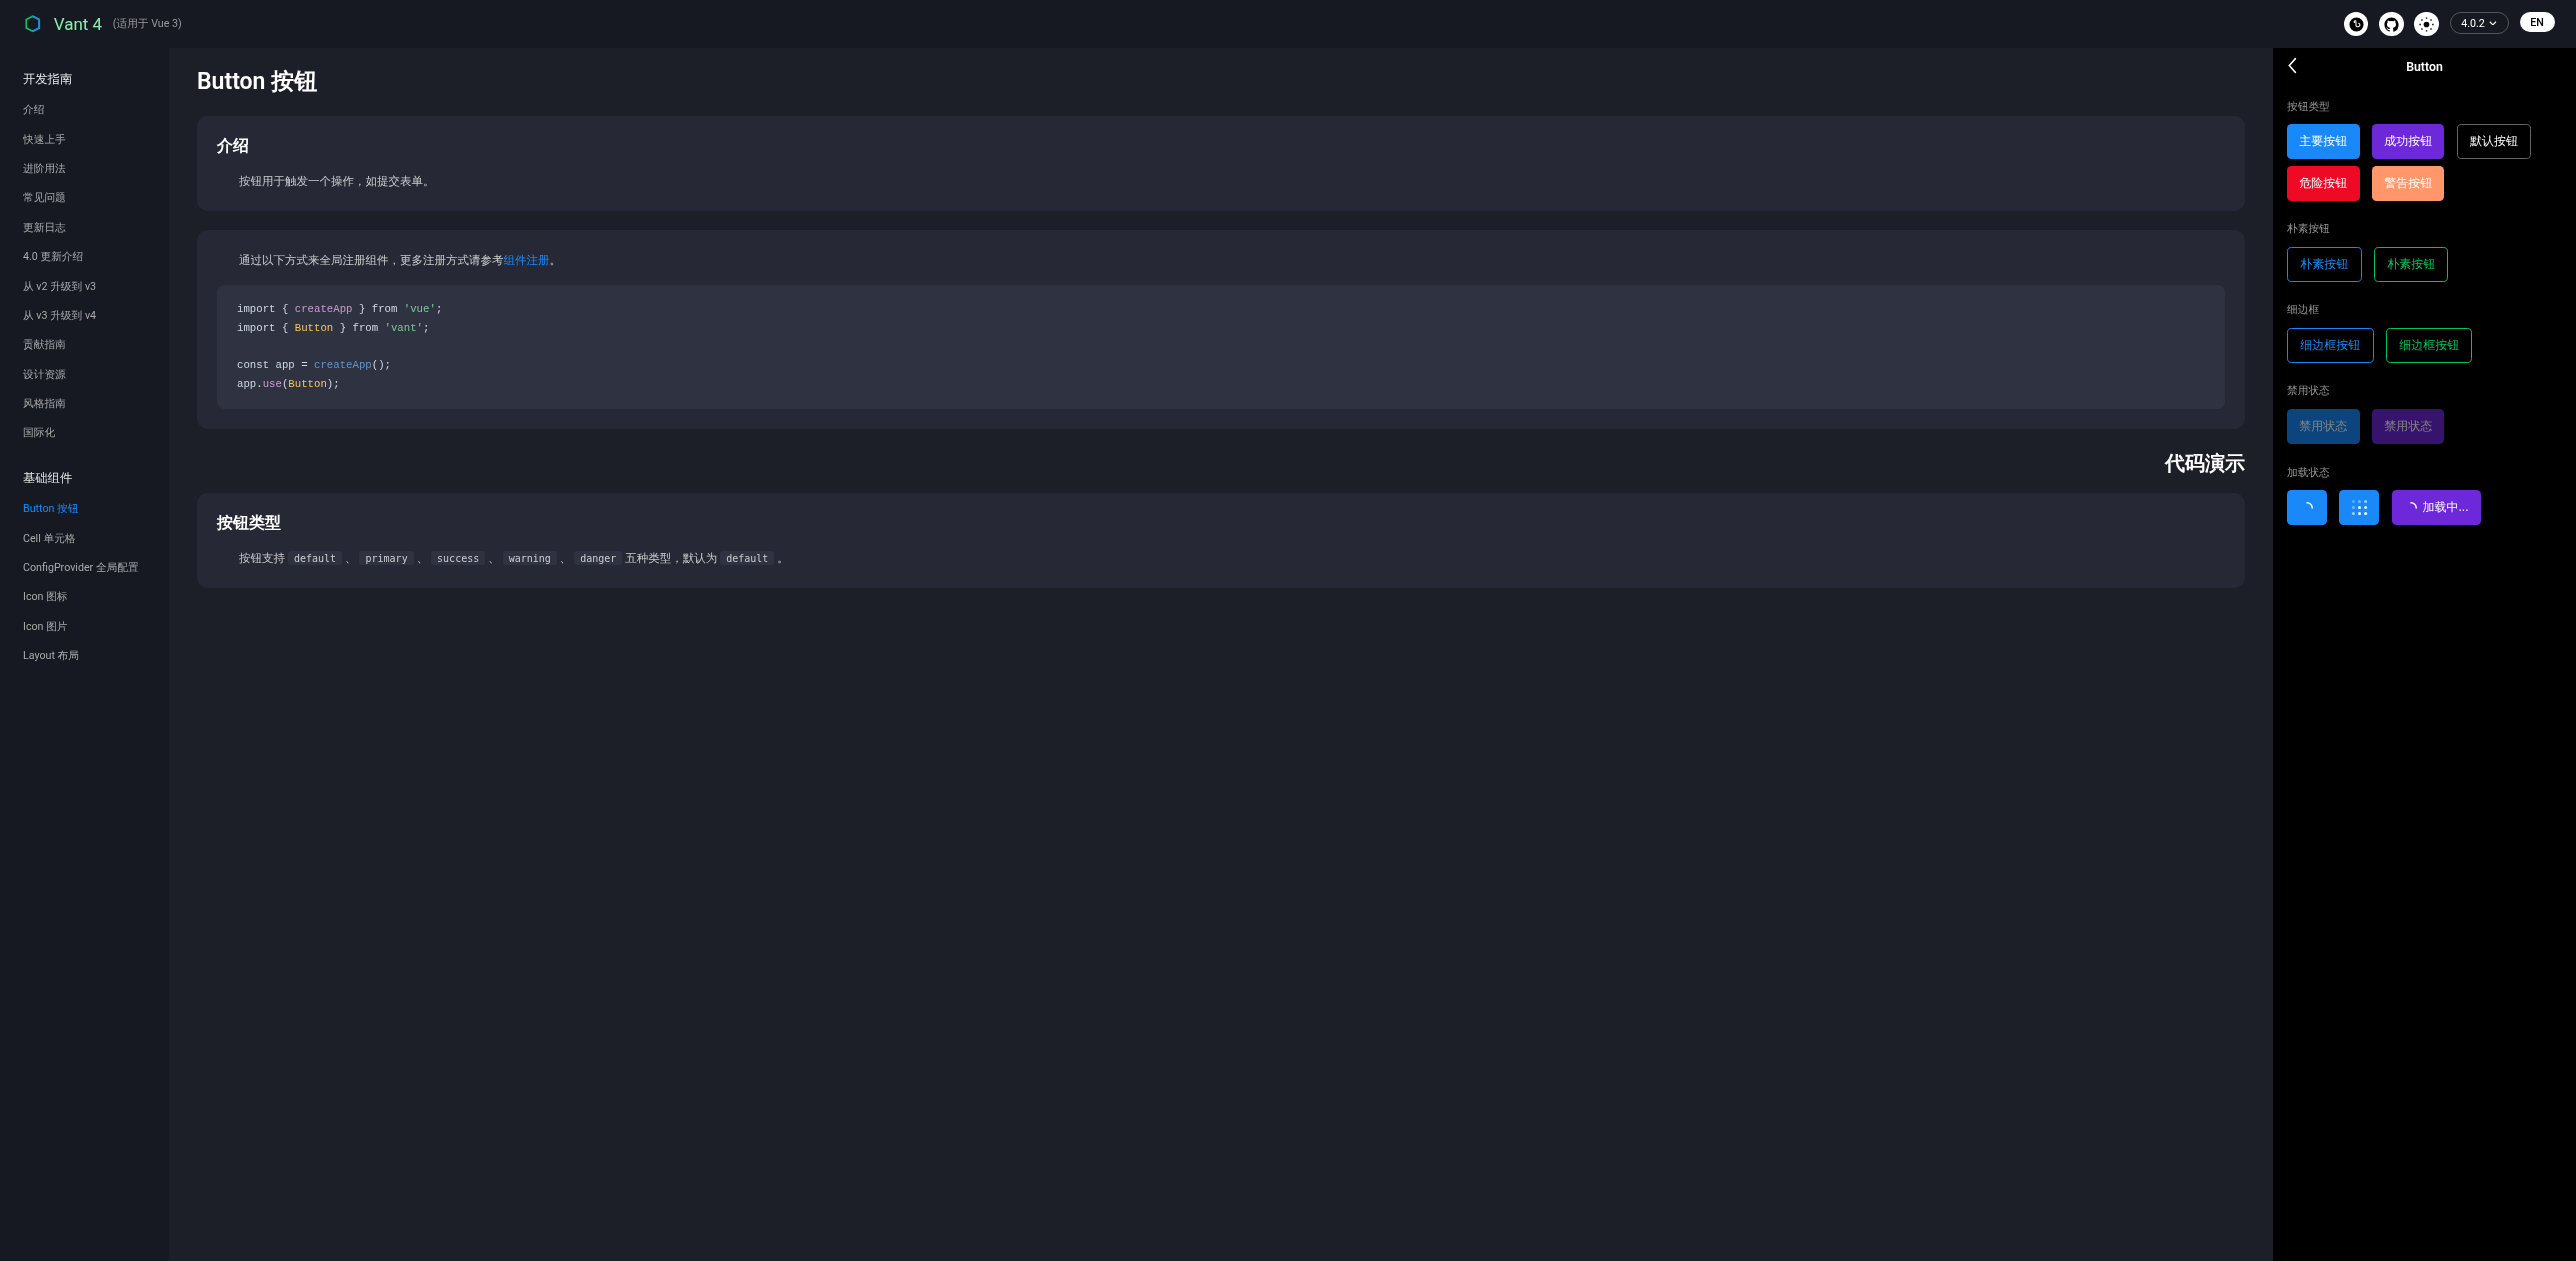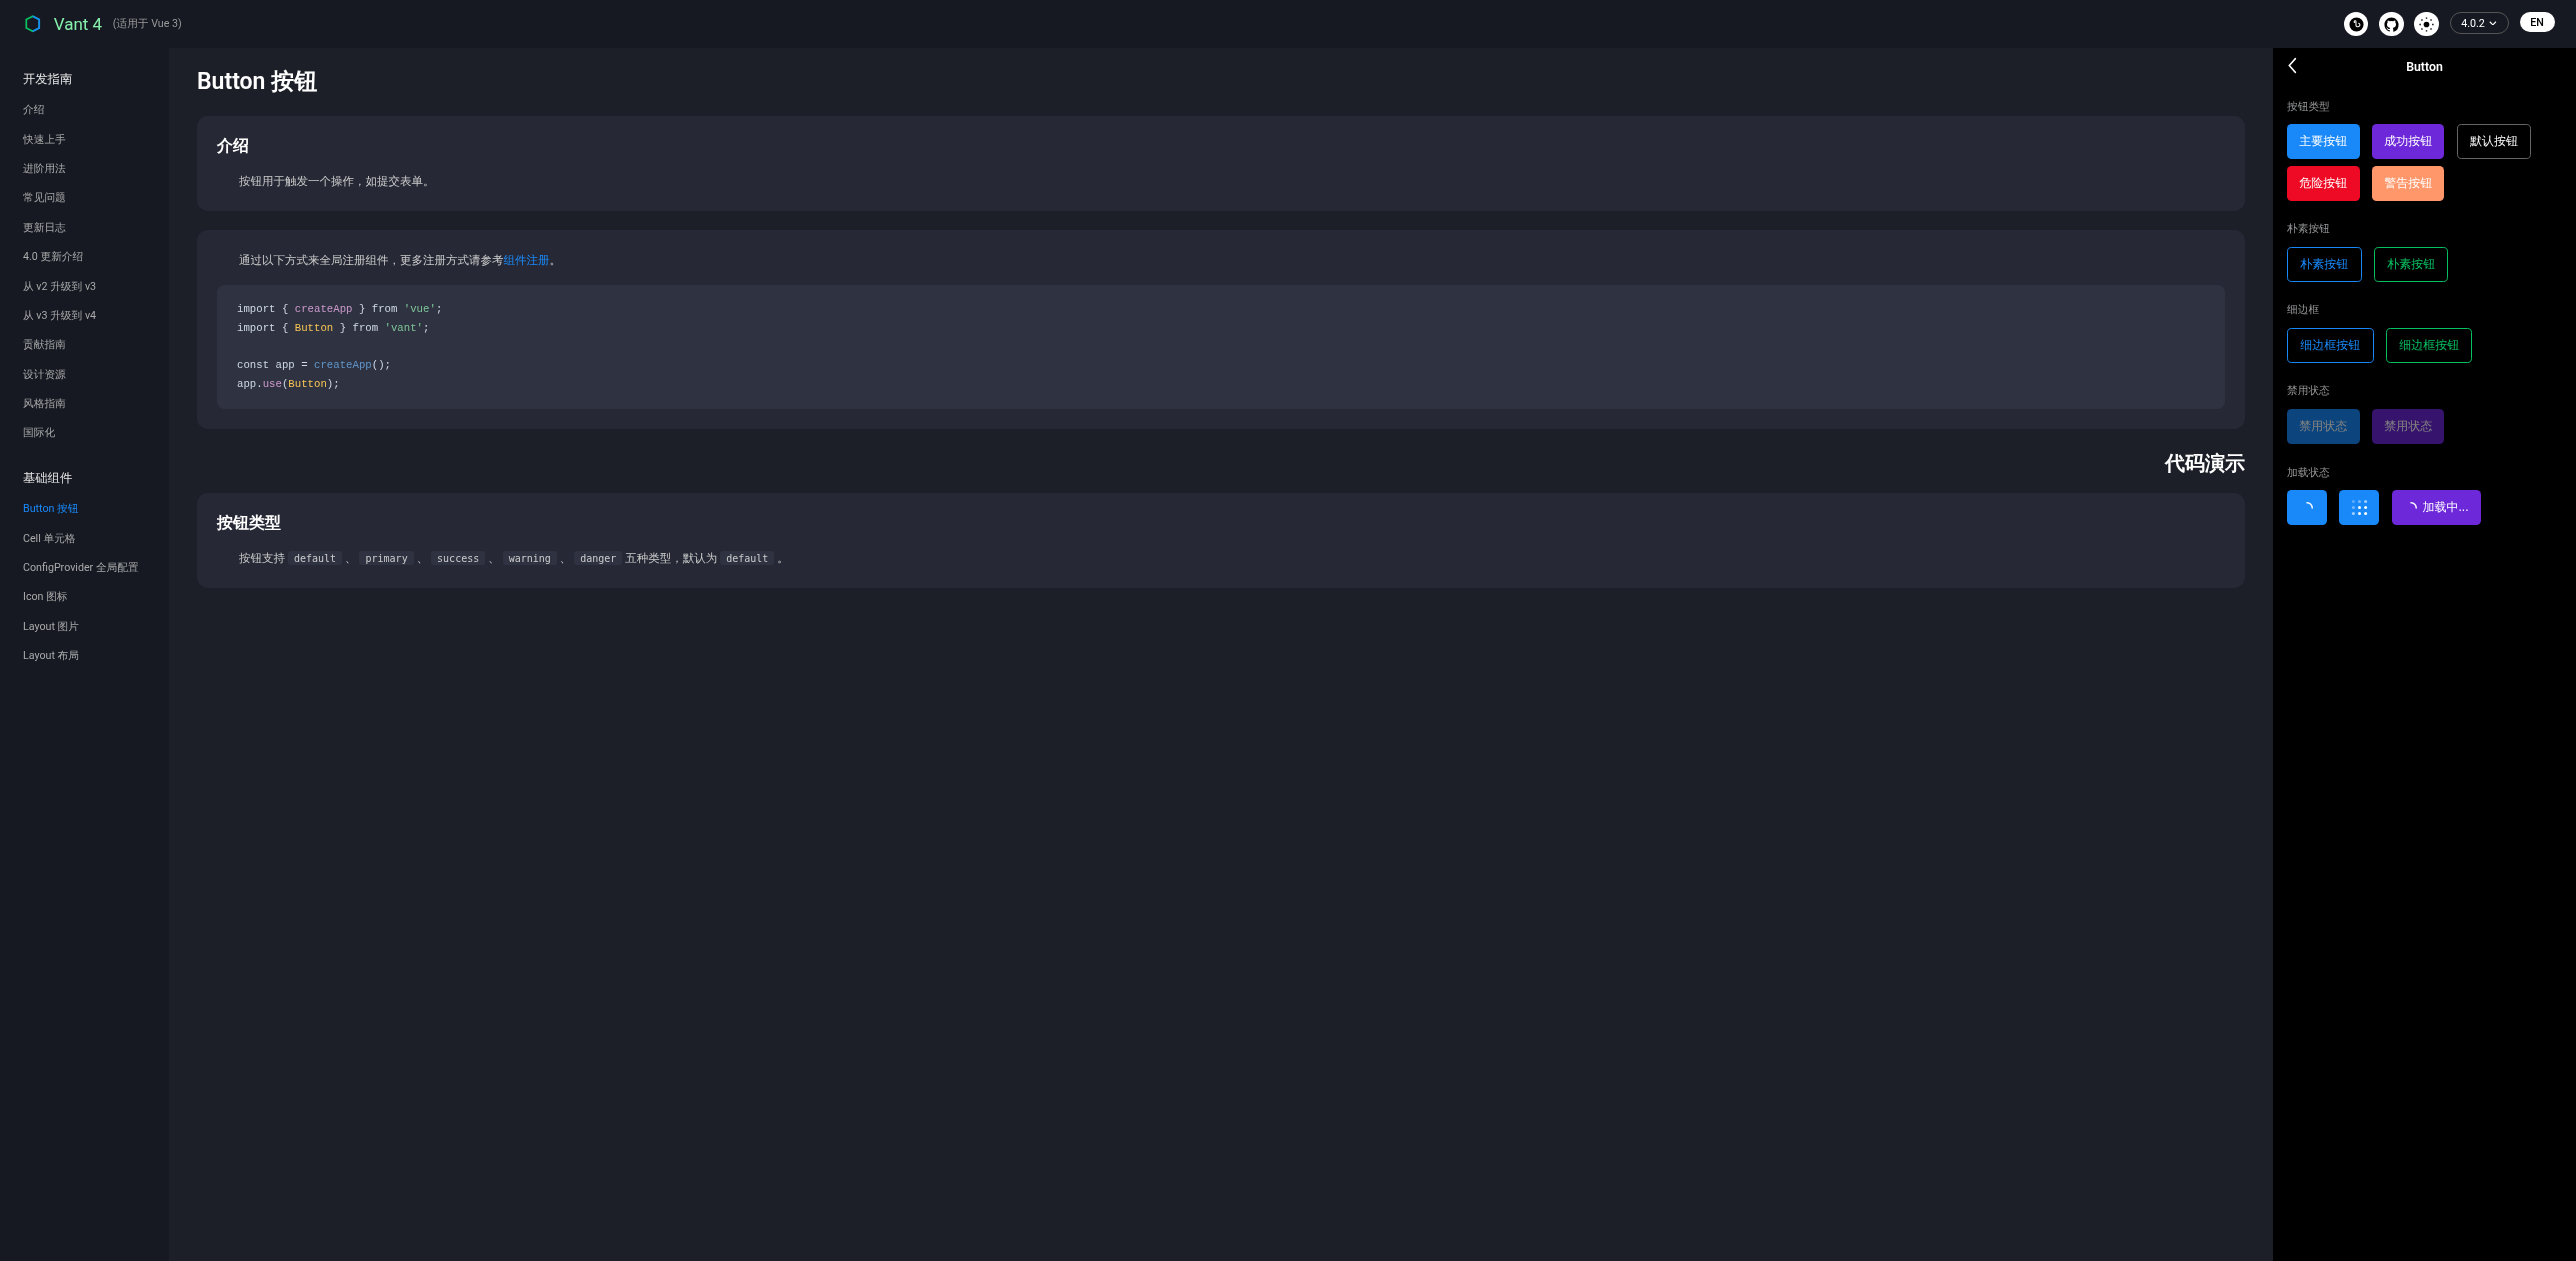--- a/index.html
+++ b/index.html
@@ -114,21 +114,21 @@
       <a class="sidebar-item">设计资源</a>
       <a class="sidebar-item">风格指南</a>
       <a class="sidebar-item">国际化</a>
     </div>
     <div style="margin-top:14px;">
       <div class="sidebar-section-title">基础组件</div>
       <a class="sidebar-item active">Button 按钮</a>
       <a class="sidebar-item">Cell 单元格</a>
       <a class="sidebar-item">ConfigProvider 全局配置</a>
       <a class="sidebar-item">Icon 图标</a>
-      <a class="sidebar-item">Layout 图片</a>
+      <a class="sidebar-item">Icon 图片</a>
       <a class="sidebar-item">Layout 布局</a>
     </div>
   </div>
 
   <div class="main">
     <h1 class="page-title">Button 按钮</h1>
 
     <div class="card">
       <h2>介绍</h2>
       <p>按钮用于触发一个操作，如提交表单。</p>

